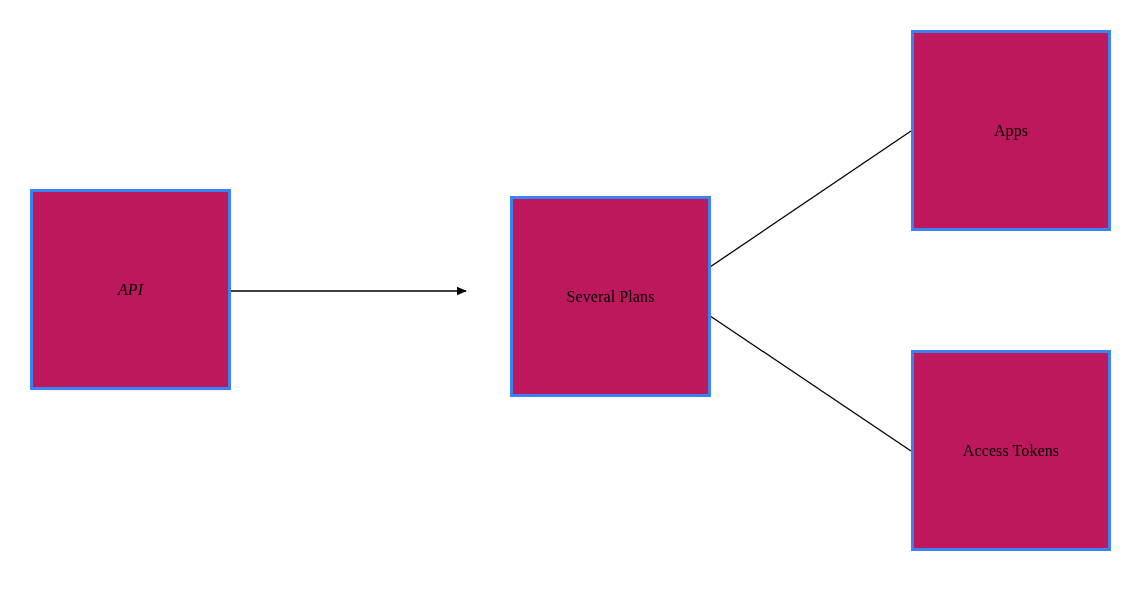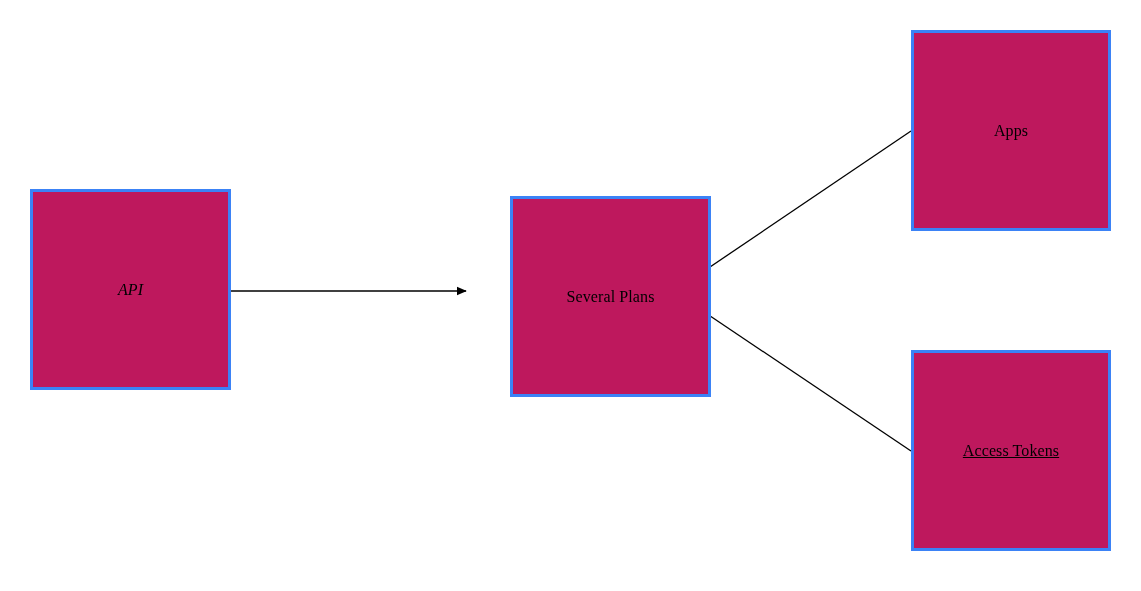--- a/index.html
+++ b/index.html
@@ -40,21 +40,21 @@
     font-size: 16px;
     line-height: 1;
     color: #000000;
     text-align: center;
     white-space: nowrap;
     letter-spacing: 0.1px;
   }
   #node-api      { left: 30px;  top: 189px; width: 201px; height: 201px; font-style: italic; }
   #node-plans    { left: 470px; top: 196px; width: 201px; height: 201px; margin-left: 40px; }
   #node-apps     { left: 911px; top: 30px;  width: 200px; height: 201px; }
-  #node-tokens   { left: 911px; top: 350px; width: 200px; height: 201px; text-decoration: underline; }
+  #node-tokens   { left: 911px; top: 350px; width: 200px; height: 201px; }
 </style>
 </head>
 <body>
 
 <div id="canvas">
 
   <svg id="edges" width="1141" height="591" viewBox="0 0 1141 591" xmlns="http://www.w3.org/2000/svg">
     <defs>
       <marker id="arrow-end" viewBox="0 0 10 10" refX="9.2" refY="5" markerWidth="7.2" markerHeight="7.2" orient="auto-start-reverse" markerUnits="strokeWidth">
         <path d="M 0 0.6 L 10 5 L 0 9.4 z" fill="#000000"></path>

